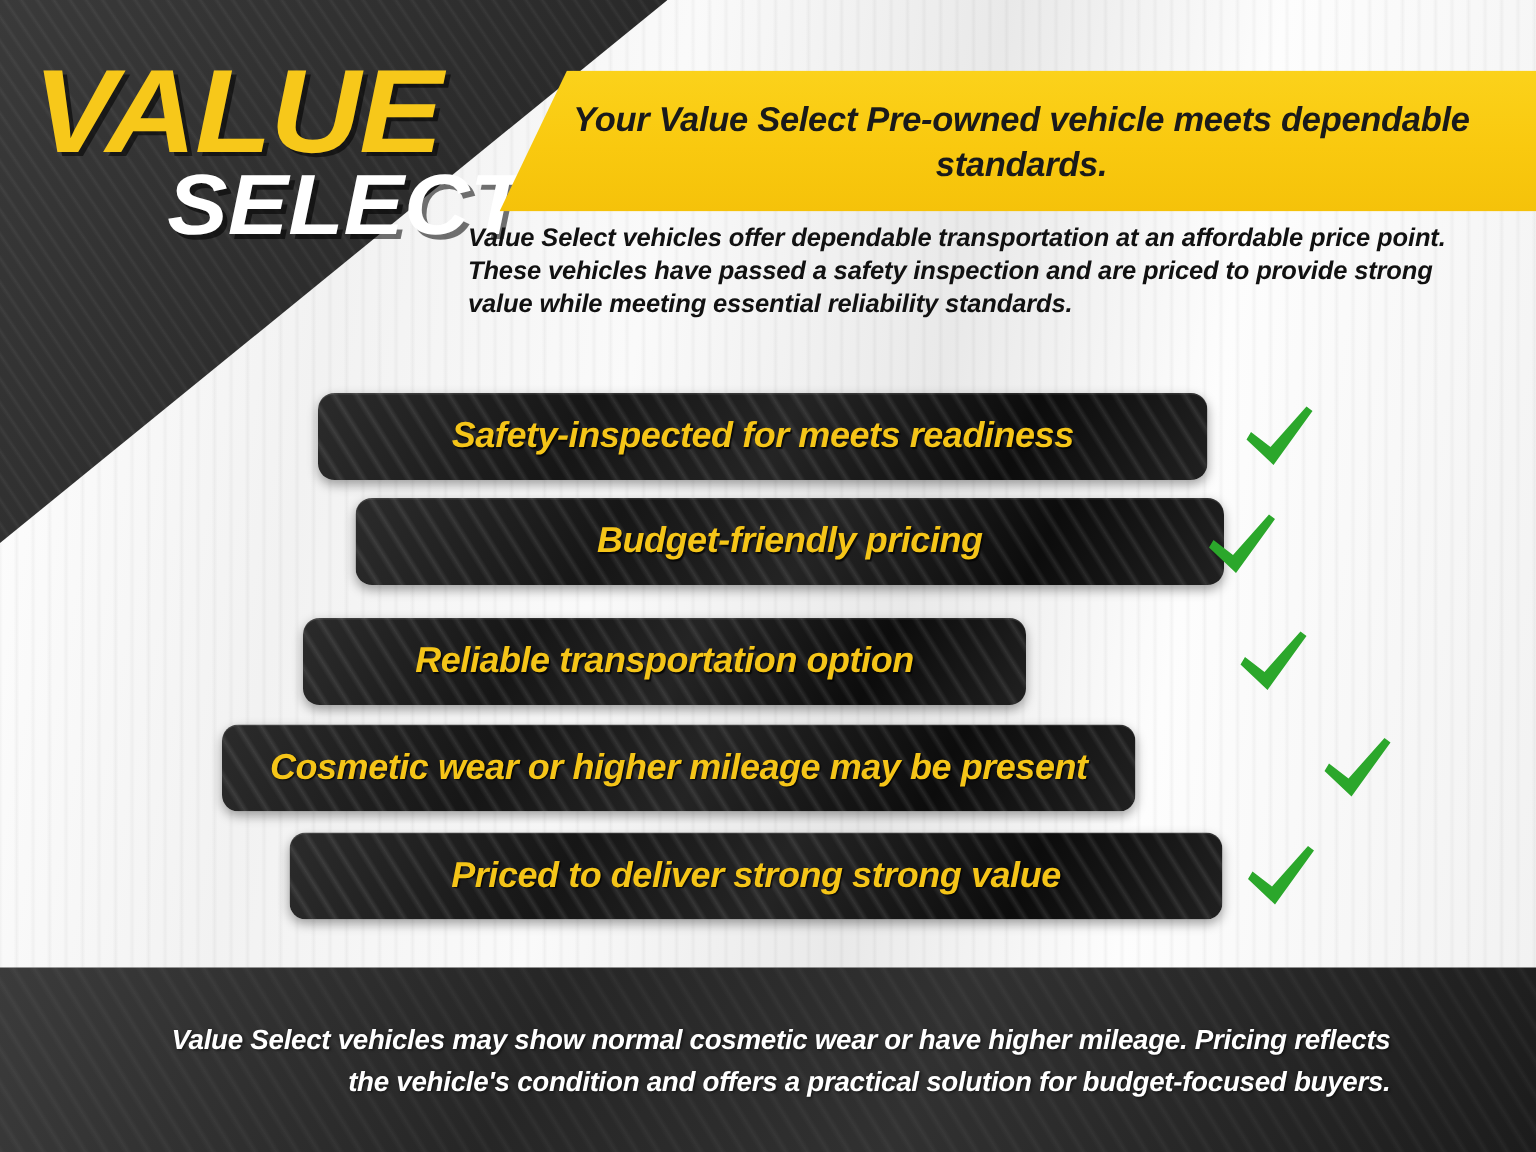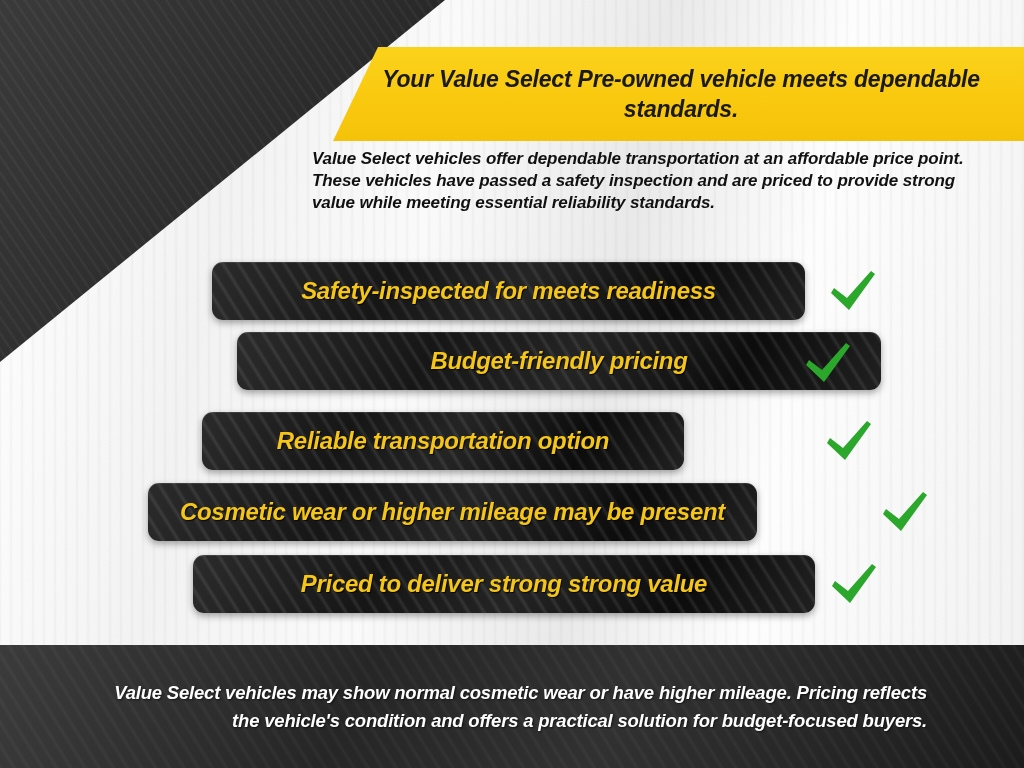--- a/index.html
+++ b/index.html
@@ -96,39 +96,43 @@
     text-shadow:1px 1px 2px rgba(0,0,0,0.6);
   }
 </style>
 </head>
 <body>
 
 <div id="stage">
 
   <div id="wedge"></div>
 
+  <div id="logo">
+    <div id="logo-value">VALUE</div>
+    <div id="logo-select">SELECT</div>
+  </div>
 
   <div id="banner">
     <div id="banner-text">Your Value Select Pre-owned vehicle meets dependable standards.</div>
   </div>
 
   <div id="desc">Value Select vehicles offer dependable transportation at an affordable price point. These vehicles have passed a safety inspection and are priced to provide strong value while meeting essential reliability standards.</div>
 
   <div class="row" style="left:212px;top:262px;width:593px;">
     <div class="bar">
       <span class="bar-label">Safety-inspected for meets readiness</span>
     </div>
     <div class="check" style="left:612px;top:3px;">
       <svg viewBox="0 0 56 52">
           <path d="M7 28 L10 23 L23 33 L47 6 L51 9 L25 45 Z" fill="#2BA72B"></path>
         </svg>
     </div>
   </div>
 
-  <div class="row" style="left:237px;top:332px;width:644px;">
+  <div class="row" style="left:237px;top:332px;width:579px;">
     <div class="bar">
       <span class="bar-label">Budget-friendly pricing</span>
     </div>
     <div class="check" style="left:562px;top:5px;">
       <svg viewBox="0 0 56 52">
           <path d="M7 28 L10 23 L23 33 L47 6 L51 9 L25 45 Z" fill="#2BA72B"></path>
         </svg>
     </div>
   </div>
 

